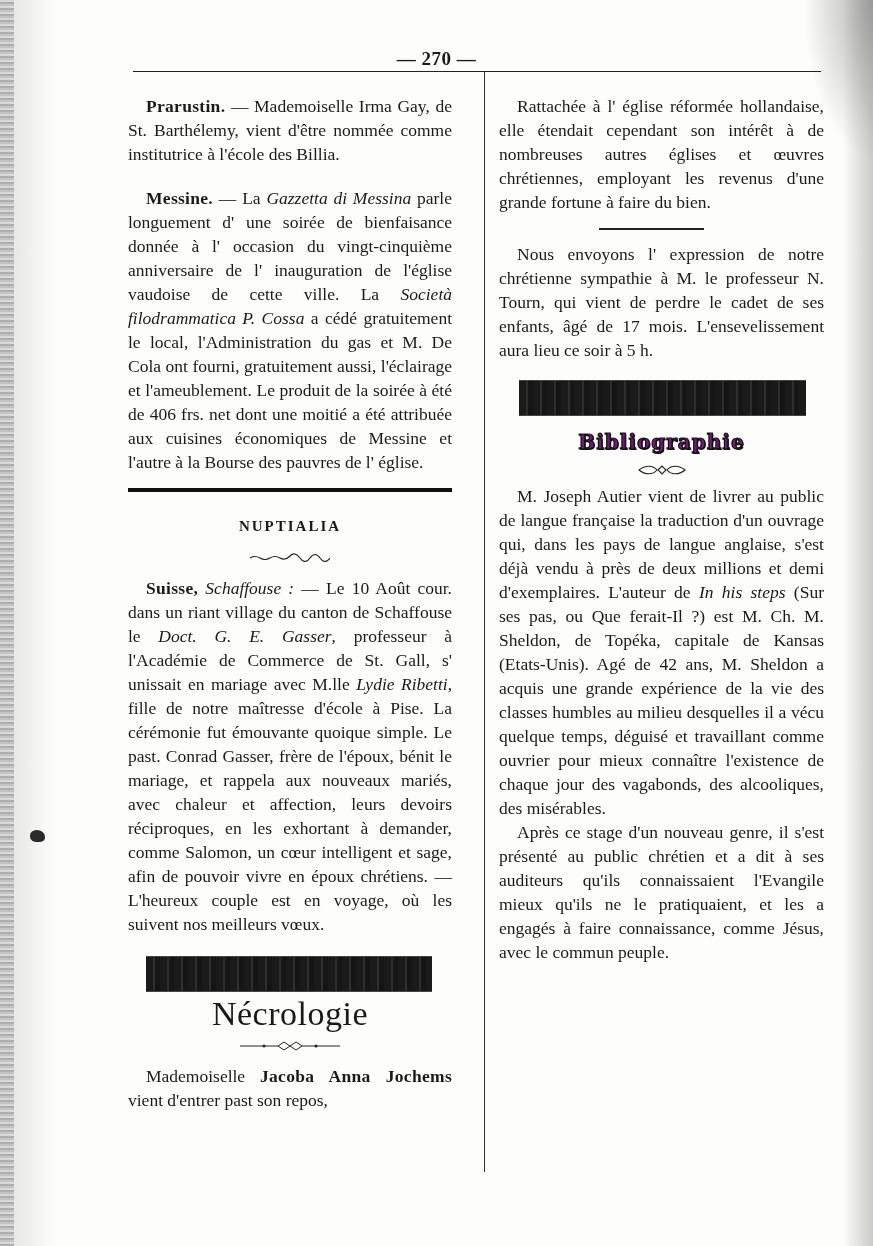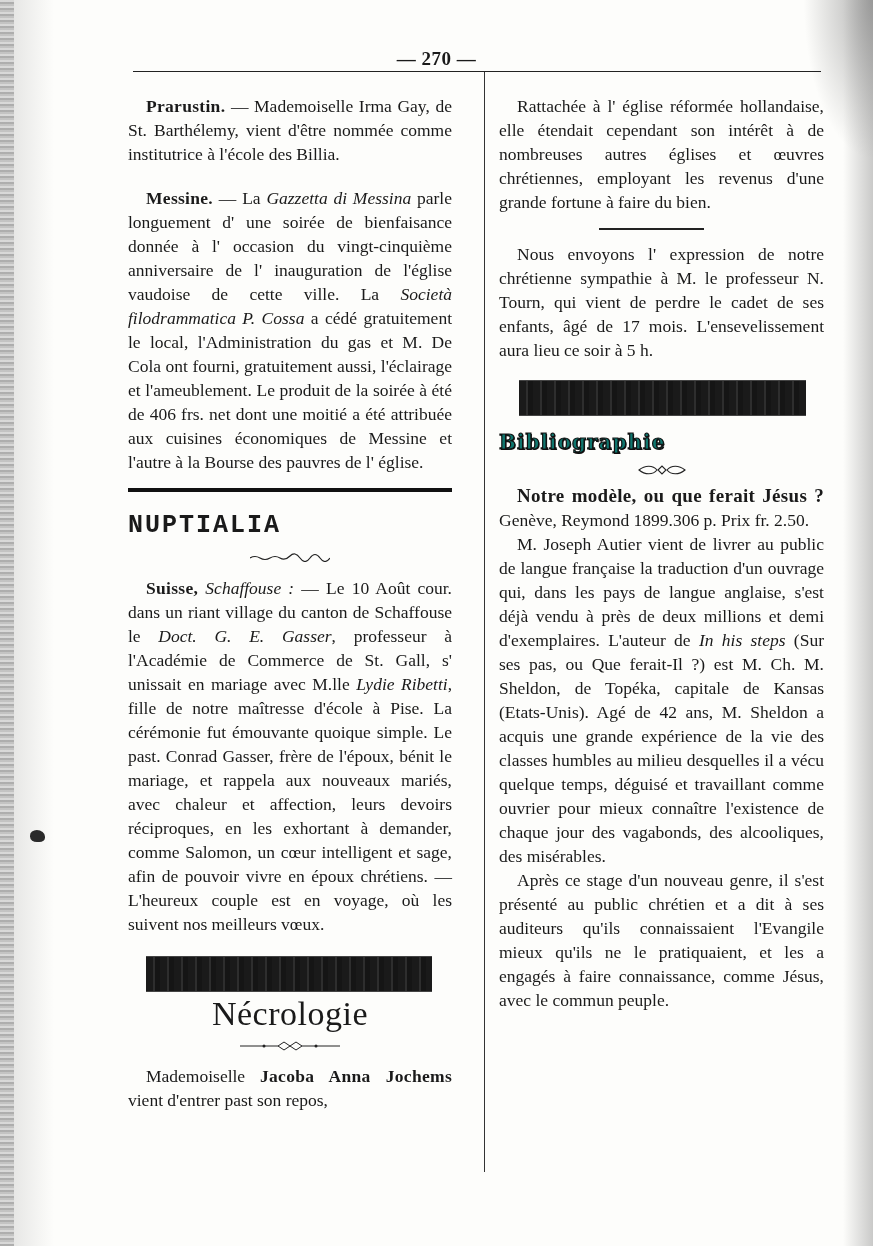--- a/index.html
+++ b/index.html
@@ -51,30 +51,30 @@
     .it { font-style: italic; margin-top: 8px; }
     .gap-sm { height: 20px; }
     .thick-rule {
       height: 4px; background: #111; margin: 0 0 0 0;
     }
     .black-bar {
       height: 34px; background: repeating-linear-gradient(90deg, #1a1a1a 0 7px, #2e2e2e 7px 9px, #151515 9px 14px);
       border-top: 1px solid #444; border-bottom: 1px solid #444;
     }
     .section-title-deco {
-      text-align: left; font-family: Liberation Mono, monospace; font-weight: bold;
-      font-size: 25px; letter-spacing: 2px;
+      text-align: center; font-family: Liberation Serif, serif; font-weight: bold;
+      font-size: 15px; letter-spacing: 2px;
     }
     .section-title-sans {
       text-align: center; font-family: Liberation Serif, serif;
       font-size: 34px; font-weight: normal; letter-spacing: 0.5px;
     }
     .section-title-outline {
-      text-align: left; font-family: "DejaVu Serif", serif; font-weight: bold;
-      font-size: 20px; letter-spacing: 1px; color: #0f766e;
+      text-align: center; font-family: "DejaVu Serif", serif; font-weight: bold;
+      font-size: 20px; letter-spacing: 1px; color: #701a75;
       -webkit-text-stroke: 1.2px #111;
       text-shadow: 1px 1px 0 #111;
     }
     .ornament { text-align: center; height: 16px; }
     .ornament svg { display: inline-block; }
   </style>
 </head>
 <body>
 
 <div class="edge-left"></div>
@@ -164,19 +164,16 @@
   <div class="ornament">
     <svg width="50" height="12" viewBox="0 0 50 12">
       <path d="M2 6 C8 1 16 1 20 6 C16 11 8 11 2 6 Z" fill="none" stroke="#222" stroke-width="1.1"></path>
       <path d="M21 6 L25 2 L29 6 L25 10 Z" fill="none" stroke="#222" stroke-width="1.1"></path>
       <path d="M48 6 C42 1 34 1 30 6 C34 11 42 11 48 6 Z" fill="none" stroke="#222" stroke-width="1.1"></path>
     </svg>
   </div>
   <div style="height:10px"></div>
 
   <p>
-    <span class="lead" style="font-size:19px">Notre modèle, ou que ferait Jésus ?</span><span> Genève, Reymond 1899.306 p. Prix fr. 2.50.</span>
-  </p>
-  <p>
     <span>M. Joseph Autier vient de livrer au public de langue française la traduction d'un ouvrage qui, dans les pays de langue anglaise, s'est déjà vendu à près de deux millions et demi d'exemplaires. L'auteur de </span><span class="it">In his steps</span><span> (Sur ses pas, ou Que ferait-Il ?) est M. Ch. M. Sheldon, de Topéka, capitale de Kansas (Etats-Unis). Agé de 42 ans, M. Sheldon a acquis une grande expérience de la vie des classes humbles au milieu desquelles il a vécu quelque temps, déguisé et travaillant comme ouvrier pour mieux connaître l'existence de chaque jour des vagabonds, des alcooliques, des misérables.</span>
   </p>
   <p>Après ce stage d'un nouveau genre, il s'est présenté au public chrétien et a dit à ses auditeurs qu'ils connaissaient l'Evangile mieux qu'ils ne le pratiquaient, et les a engagés à faire connaissance, comme Jésus, avec le commun peuple.</p>
 </div>
 
 </body></html>

